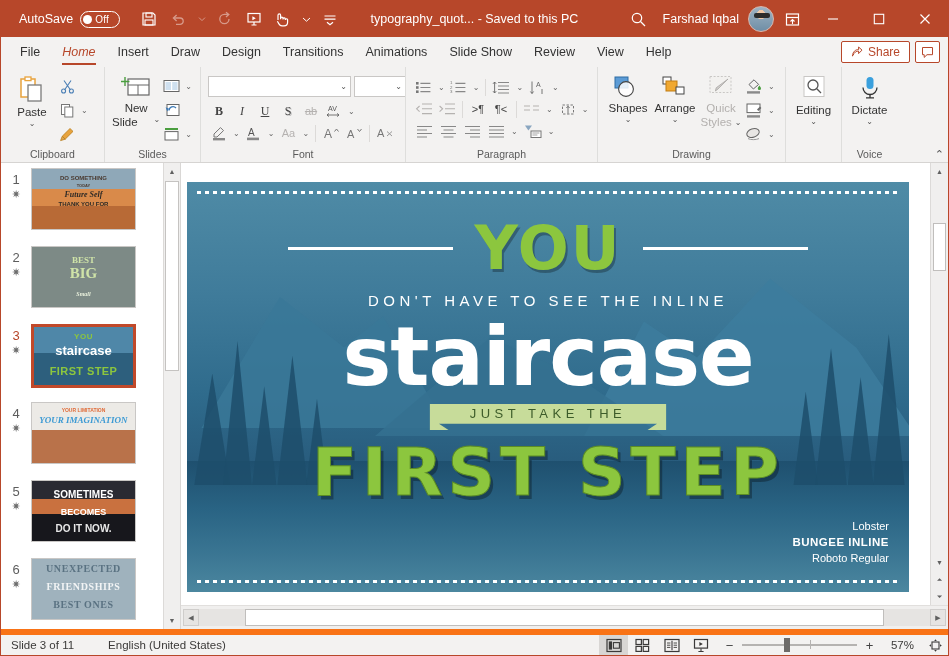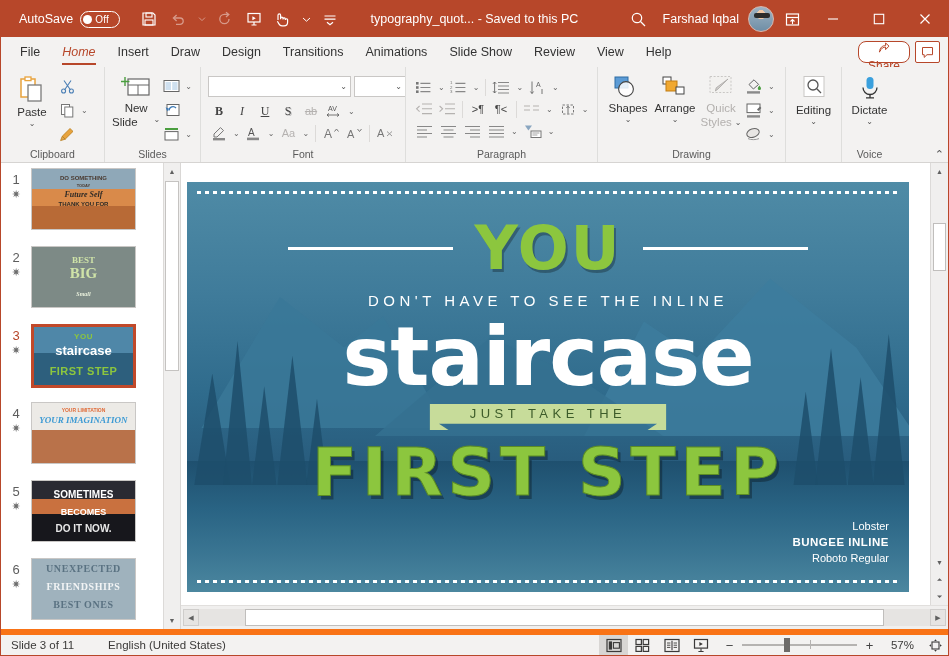--- a/index.html
+++ b/index.html
@@ -59,22 +59,22 @@
   .tab {
     padding:0 11px; font-size:12.5px; color:#333; display:flex; align-items:center;
     position:relative; cursor:default; white-space:nowrap;
   }
   .tab.active { color:#b7472a; font-weight:400;font-style:italic; }
   .tab.active::after {
     content:""; position:absolute; left:11px; right:11px; bottom:2px; height:2.5px; background:#b7472a;
   }
   .tabright { margin-left:auto; display:flex; align-items:center; gap:5px; padding-right:8px; }
   .share-btn {
-    border:1px solid #b7472a; color:#b7472a; font-size:12px; height:22px; border-radius:8px;
-    display:flex; align-items:center; gap:5px; padding:0 9px; background:#fff;flex-direction:column;
+    border:1px solid #b7472a; color:#b7472a; font-size:12px; height:22px; border-radius:2px;
+    display:flex; align-items:center; gap:5px; padding:0 9px; background:#fff;
   }
   .comment-btn {
     border:1px solid #b7472a; color:#b7472a; width:25px; height:22px; border-radius:2px;
     display:flex; align-items:center; justify-content:center; background:#fff;
   }
 
   
   .ribbon {
     height:96px; flex:0 0 96px; background:#f3f2f1; display:flex;
     border-bottom:1px solid #d6d4d2; position:relative;

